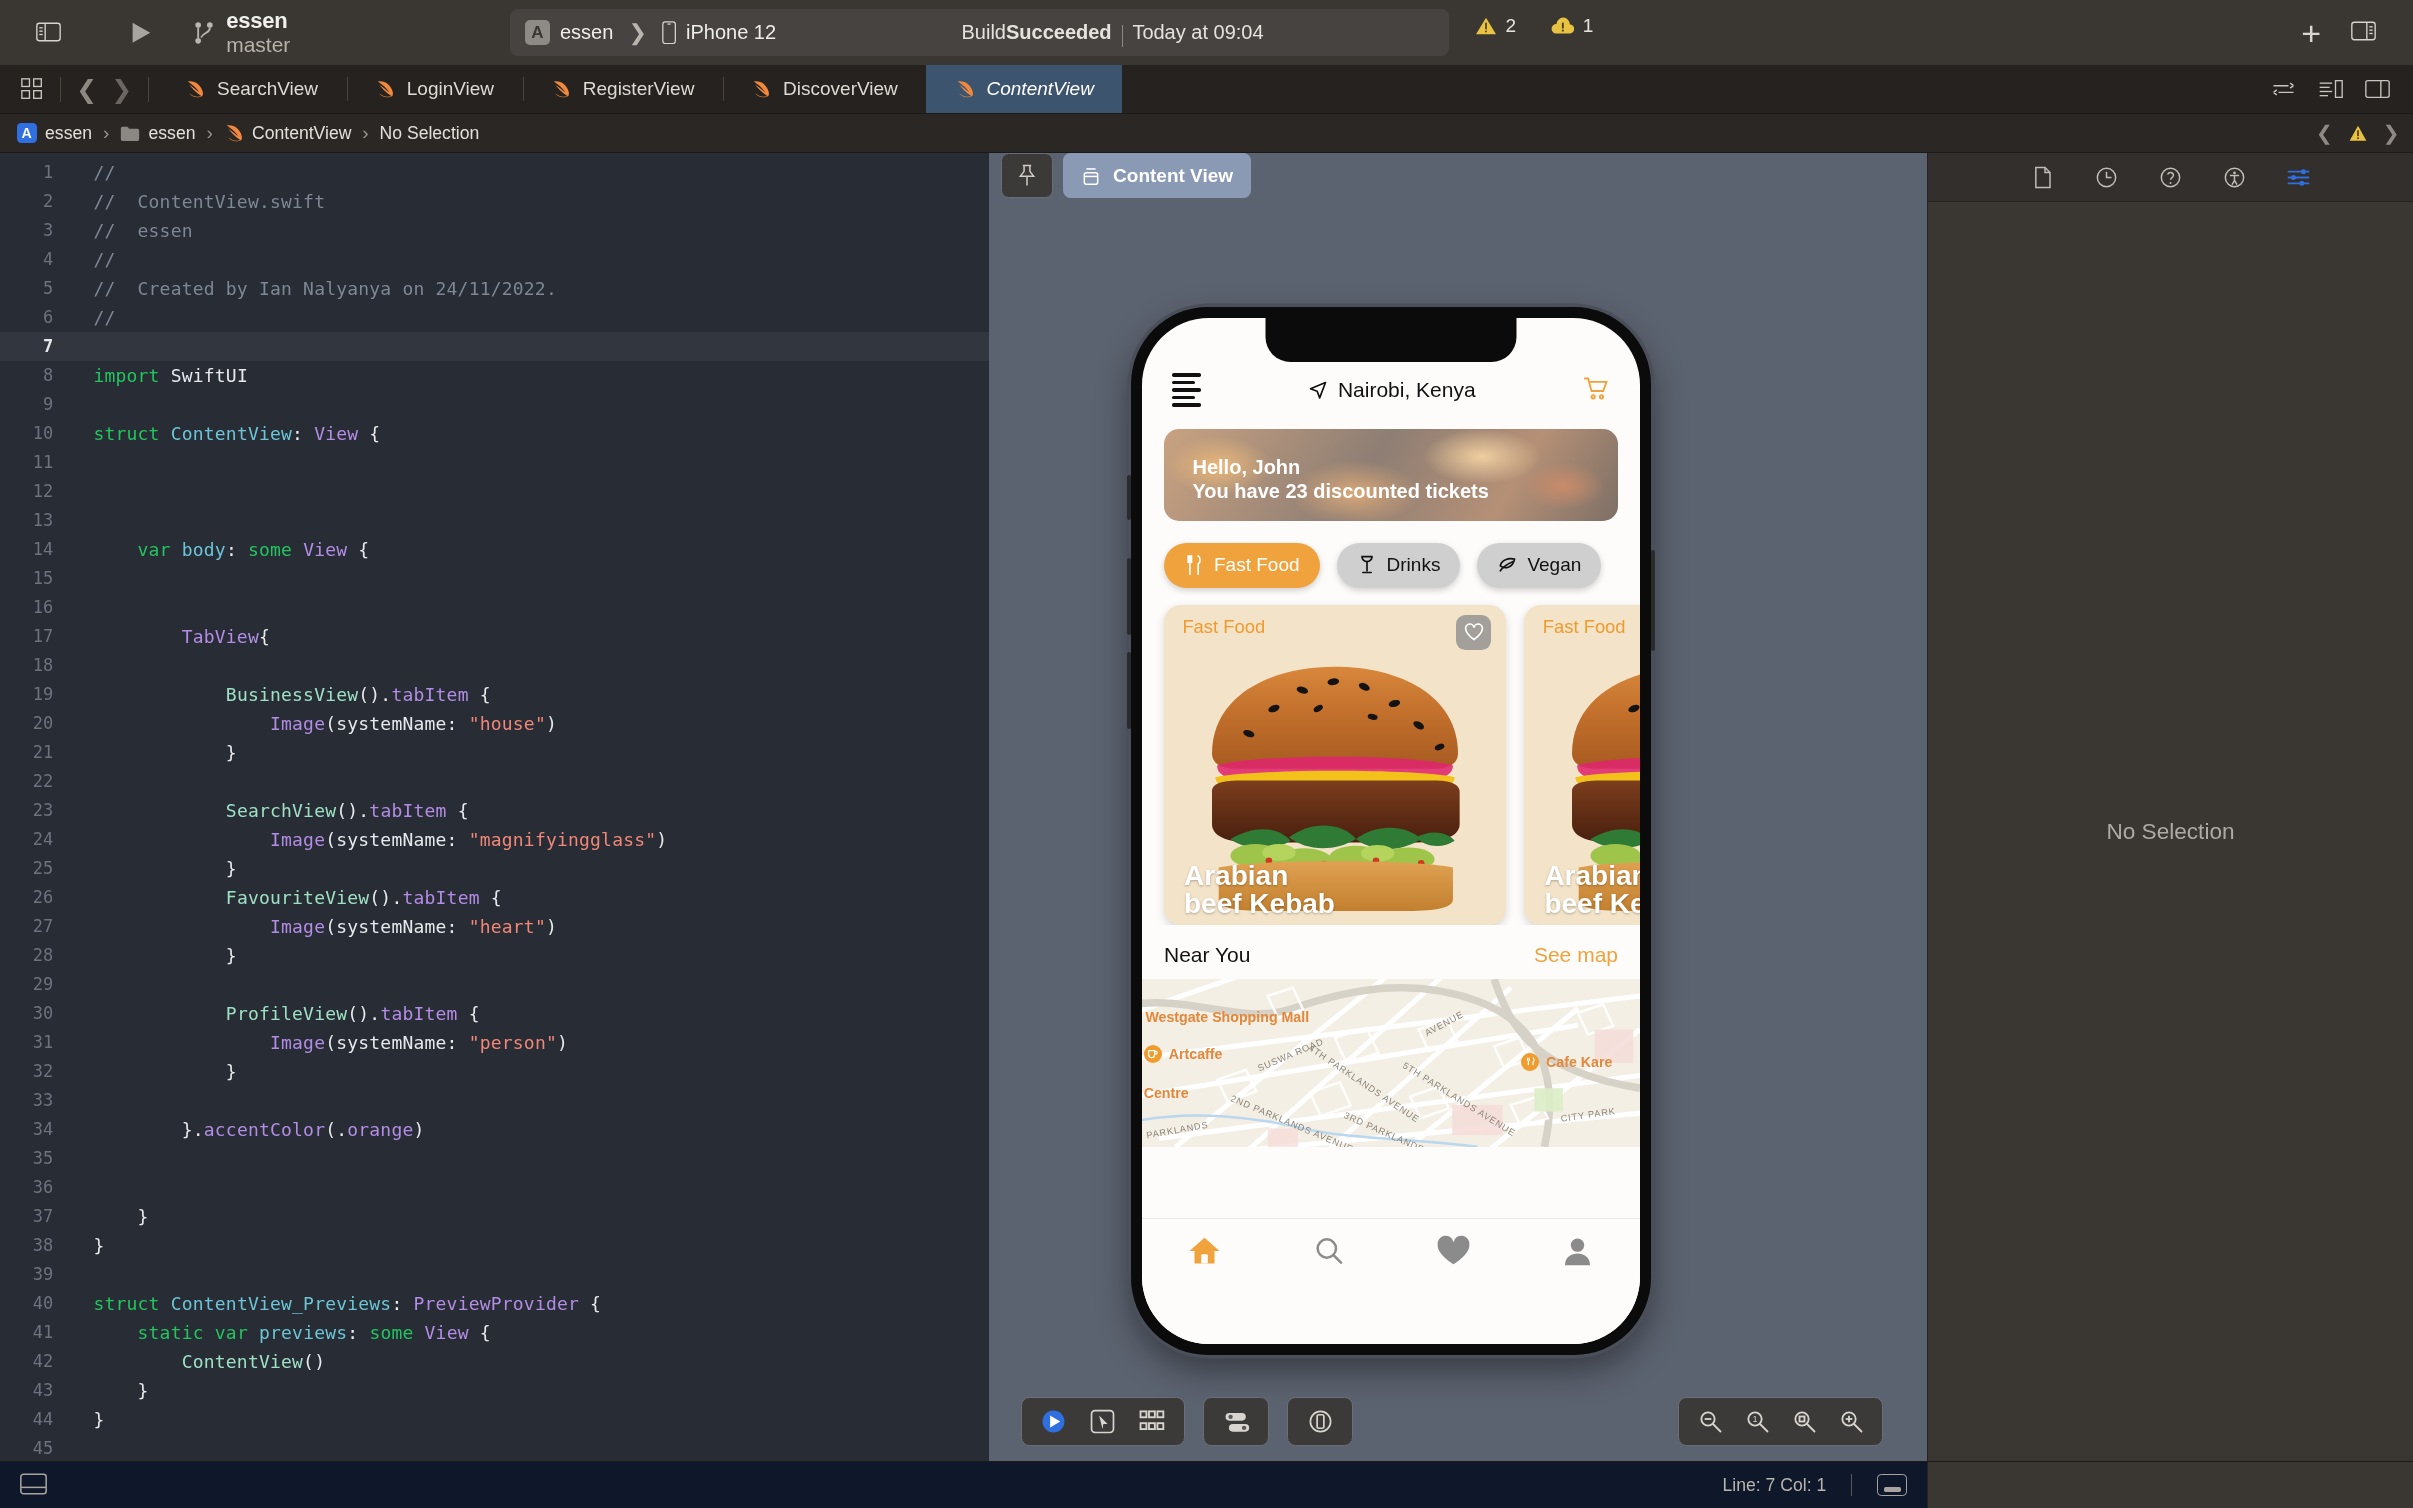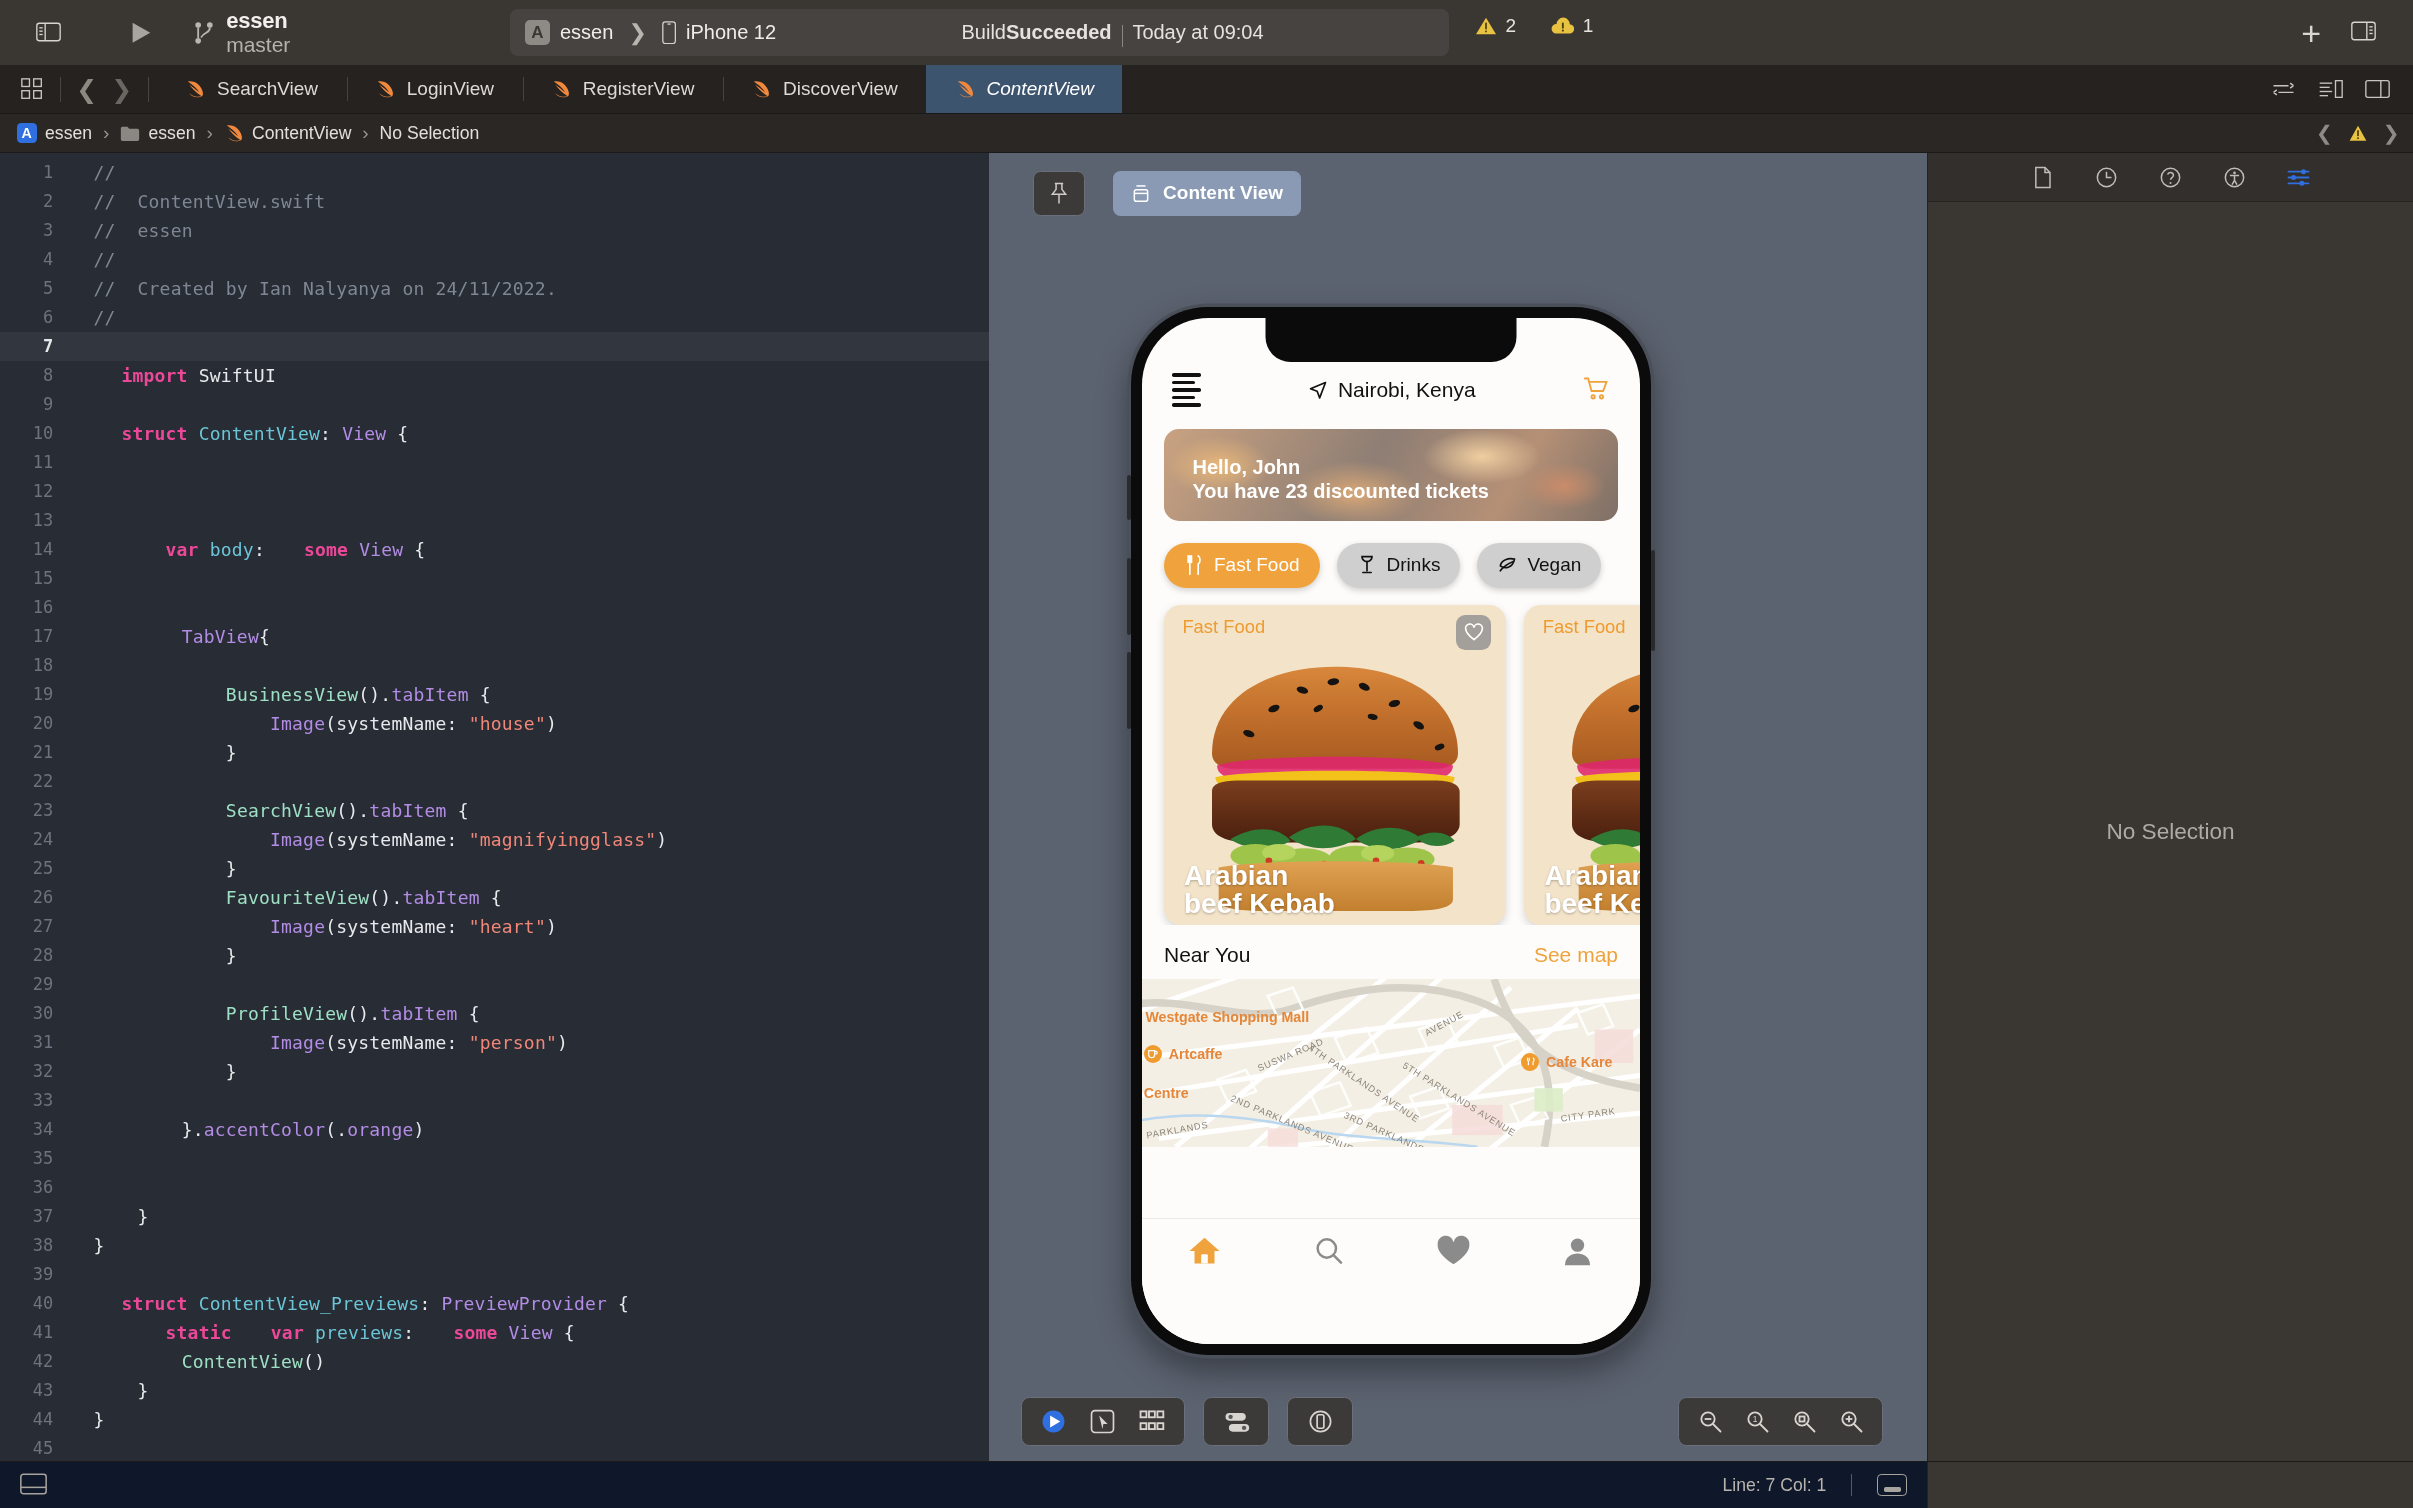--- a/index.html
+++ b/index.html
@@ -117,31 +117,31 @@
     color:#6d737e; font-size: 17px; line-height: 29px; font-family:"DejaVu Sans Mono", monospace;
   }
   .line.current .lno { color:#e6e8ea; font-weight: bold;}
   .gut { width: 10px; flex: 0 0 10px; }
   .gut.on { background:#4a4f58; }
   .ctext {
     padding-left: 18.4px; color:#e7e9ec; font-size: 18px; line-height: 29px; white-space: pre;
     font-family:"DejaVu Sans Mono", monospace; letter-spacing: 0.2px;
   }
   .cm { color:#7f8794; }
-  .kw { color:#ec4899; font-weight:bold;margin-left:28px; }
+  .kw { color:#22c55e; font-weight:normal; }
   .decl { color:#6bc5d6; }
   .type { color:#b28ce5; }
   .mint { color:#9ee0c4; }
   .meth { color:#b28ce5; }
   .str { color:#f08778; }
   .plain { color:#e7e9ec; }
 
   
   .canvas { flex: 1; background: #5c6370; position: relative; display:flex; flex-direction:column; min-width:0;}
-  .canvas-top { height: 80px; flex:0 0 80px; display:flex; align-items:center; padding-left: 44px; gap: 28px;}
+  .canvas-top { height: 80px; flex:0 0 80px; display:flex; padding-left: 12px; gap: 10px;}
   .pin-btn {
     width: 52px; height: 45px; border-radius: 7.5px; background:#3c3a38; border:0.8px solid #6a6f79;
     display:flex; align-items:center; justify-content:center;
   }
   .pin-btn svg { width:22px; height:25px;}
   .preview-chip {
     height: 45px; border-radius: 7.5px; background:#8a9ab5; display:flex; align-items:center;
     gap: 11.7px; padding: 0 18.4px; color:#ffffff; font-size: 19px; font-weight:bold;
   }
   .preview-chip svg { width:20px; height:22px;}

